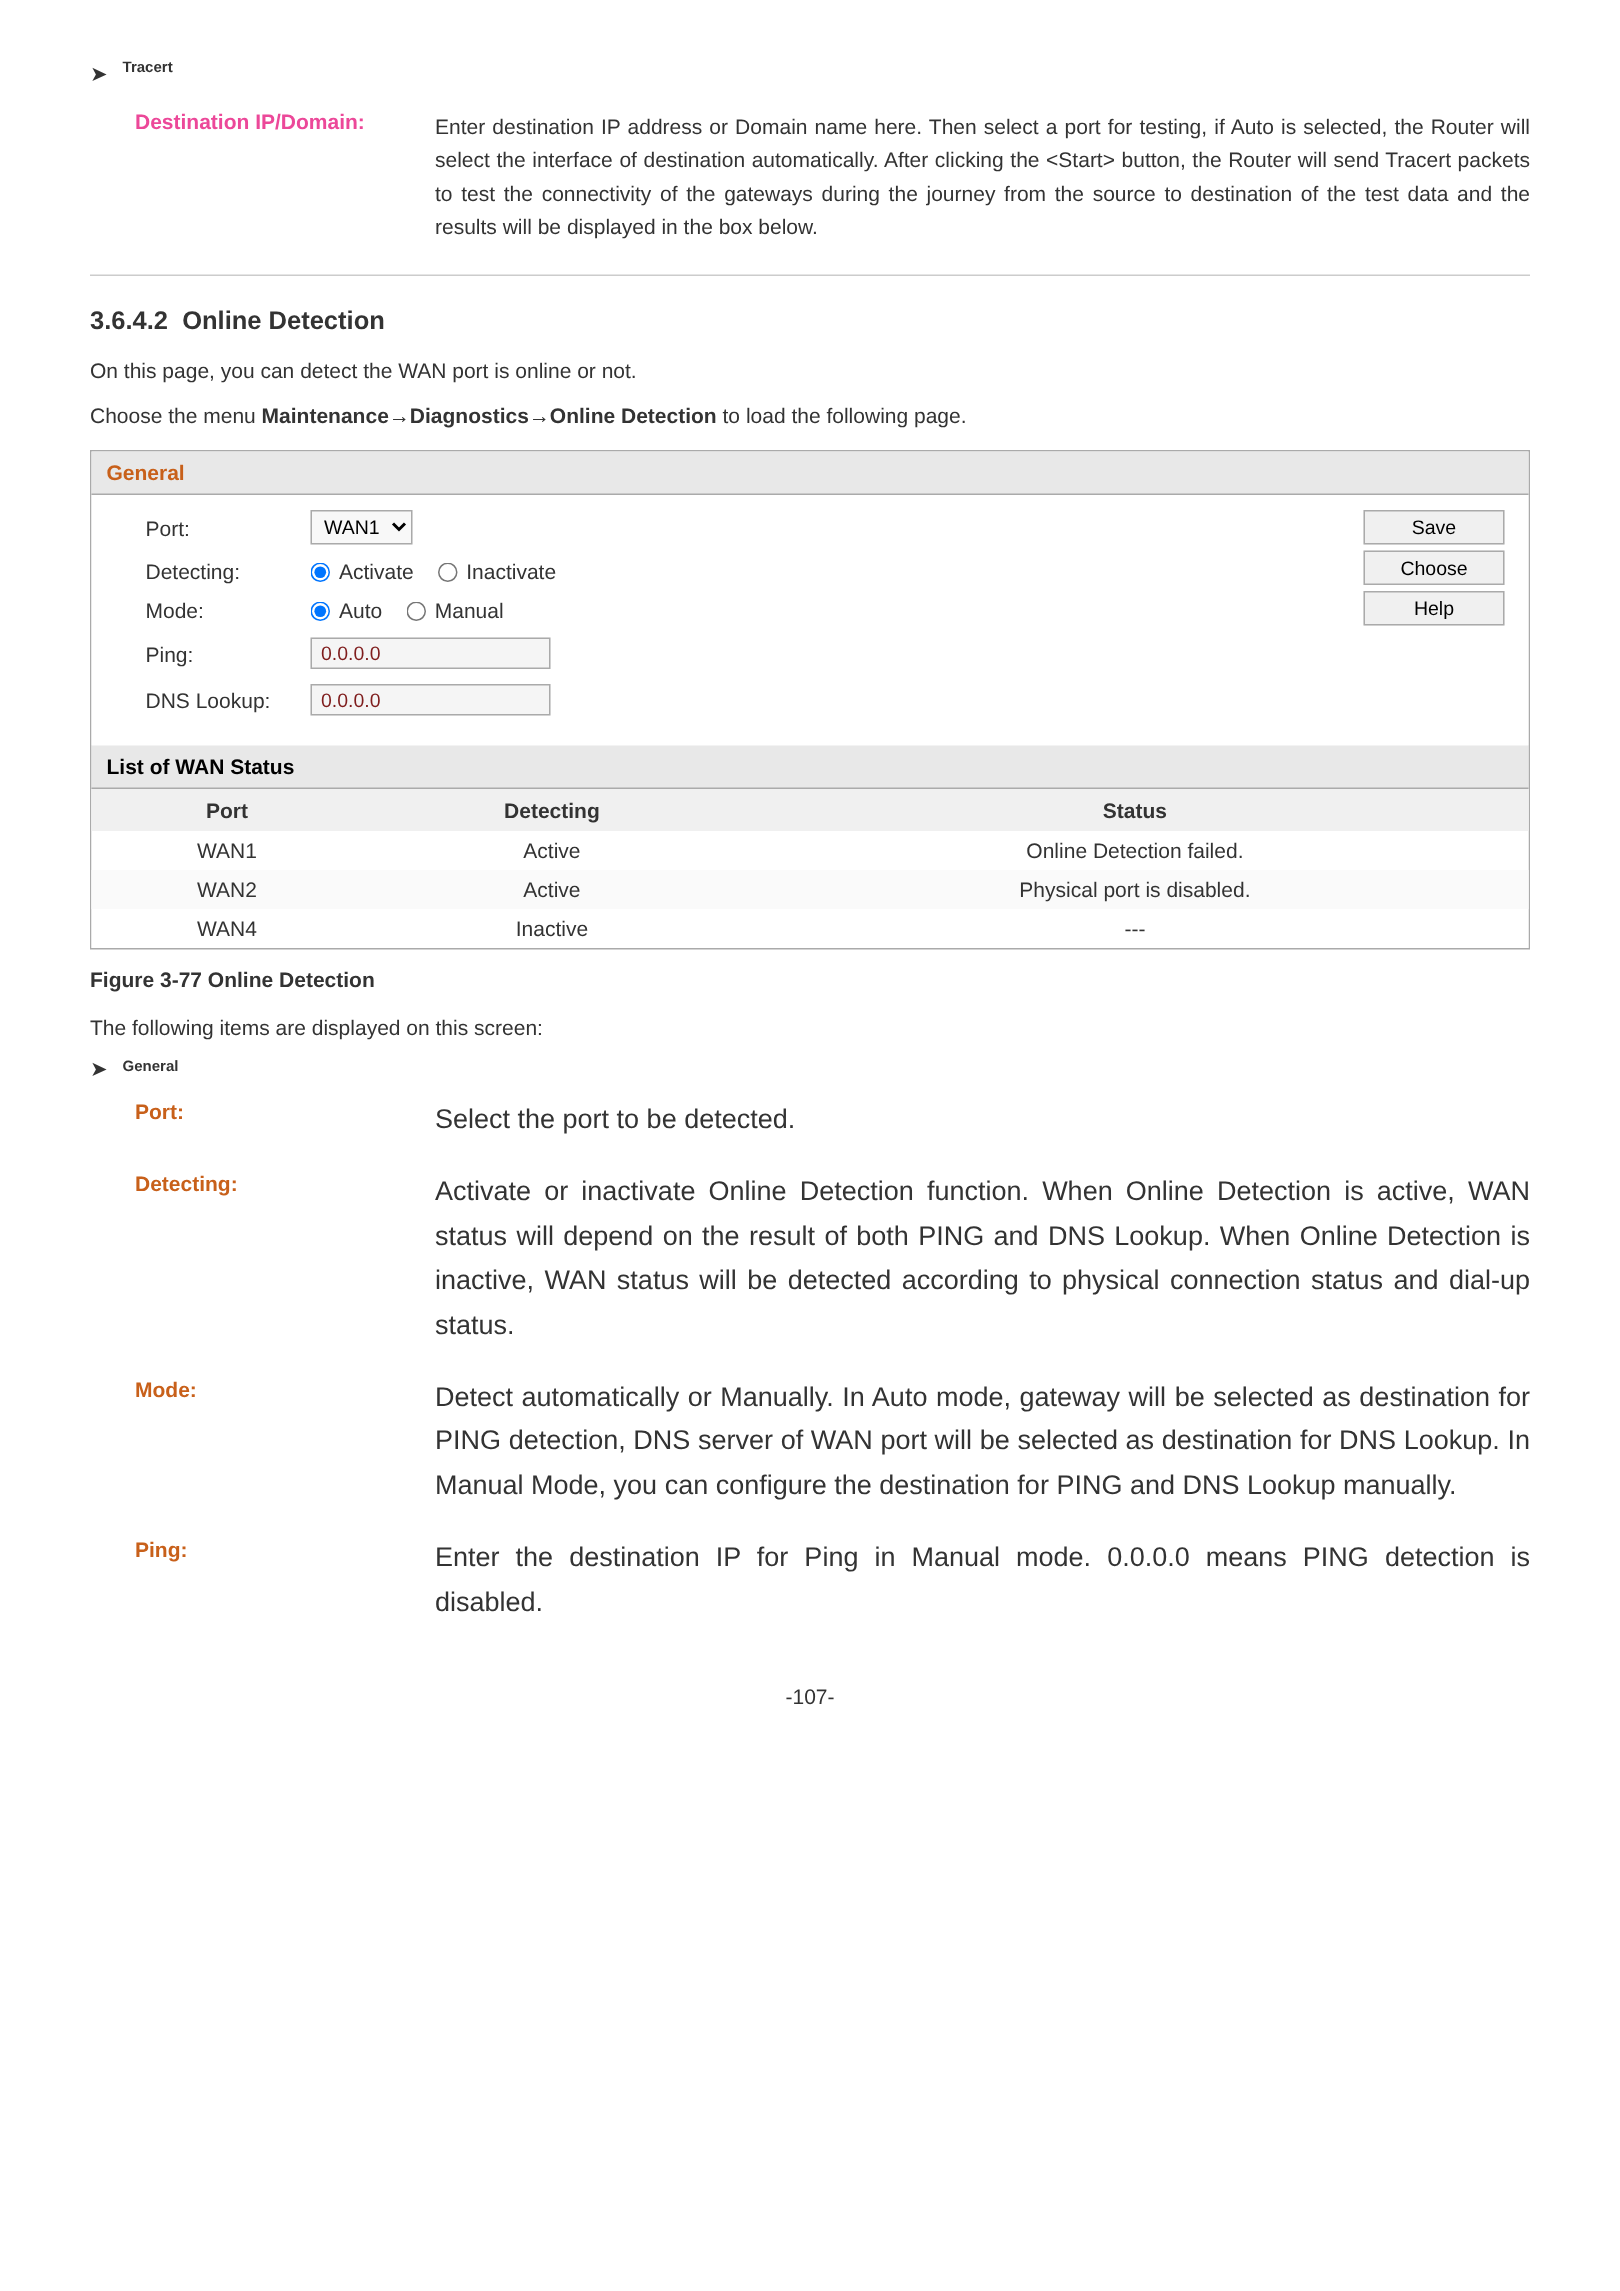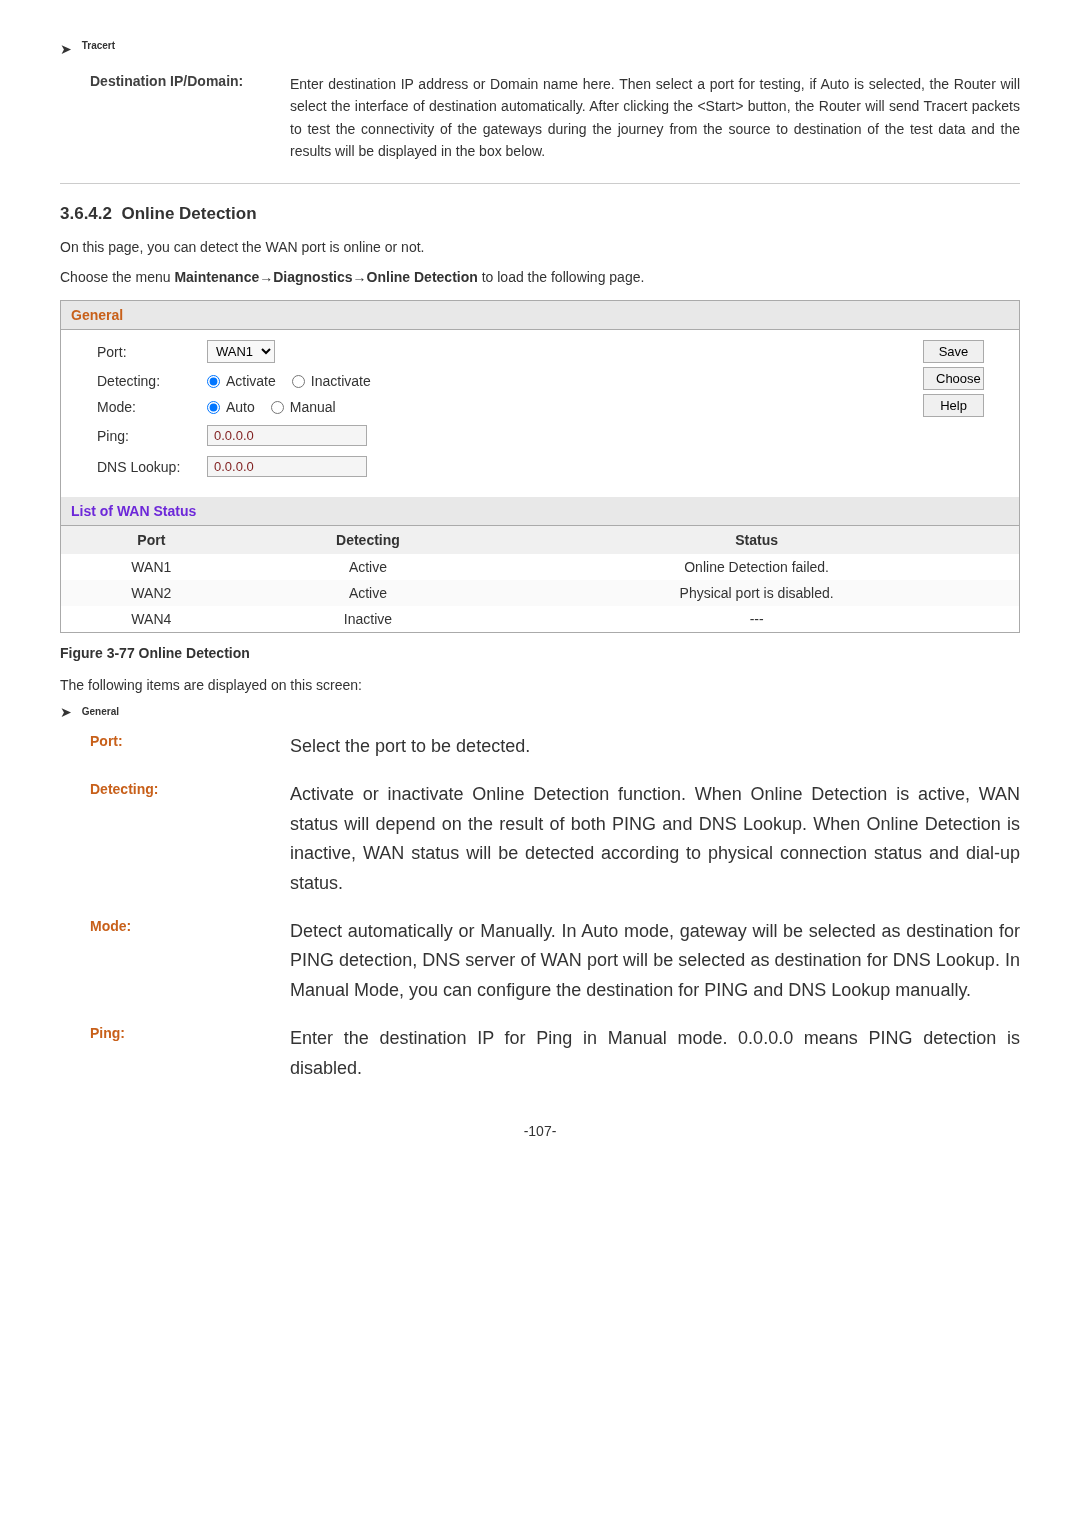--- a/index.html
+++ b/index.html
@@ -28,21 +28,21 @@
       font-weight: bold;
       font-size: 10px;
     }
 
     .description-block {
       display: flex;
       margin-bottom: 10px;
       margin-left: 30px;
     }
     .desc-label {
-      color: #404040;
+      color: #ec4899;
       font-weight: bold;
       min-width: 200px;
       font-size: 14px;
     }
     .desc-text {
       flex: 1;
       font-size: 14px;
       line-height: 1.6;
       text-align: justify;
     }
@@ -140,21 +140,21 @@
       margin-left: auto;
       min-width: 80px;
     }
 
     button.action-btn {
       font-size: 13px;
       padding: 3px 12px;
       border: 1px solid #aaa;
       background: #f0f0f0;
       cursor: pointer;
-      width: 61px;
+      width: 94px;
     }
 
     
     .wan-table {
       width: 100%;
       border-collapse: collapse;
       font-size: 14px;
     }
 
     .wan-table thead tr {
@@ -318,21 +318,21 @@
       </div>
 
       <div class="buttons-col">
         <button class="action-btn">Save</button>
         <button class="action-btn">Choose</button>
         <button class="action-btn">Help</button>
       </div>
     </div>
   </div>
 
-  <div class="panel-header" style="color:#6d28d9;">List of WAN Status</div>
+  <div class="panel-header" style="color:#000000;">List of WAN Status</div>
   <div class="panel-body" style="padding:0;">
     <table class="wan-table">
       <thead>
         <tr>
           <th>Port</th>
           <th>Detecting</th>
           <th>Status</th>
         </tr>
       </thead>
       <tbody id="wan-table-body">

